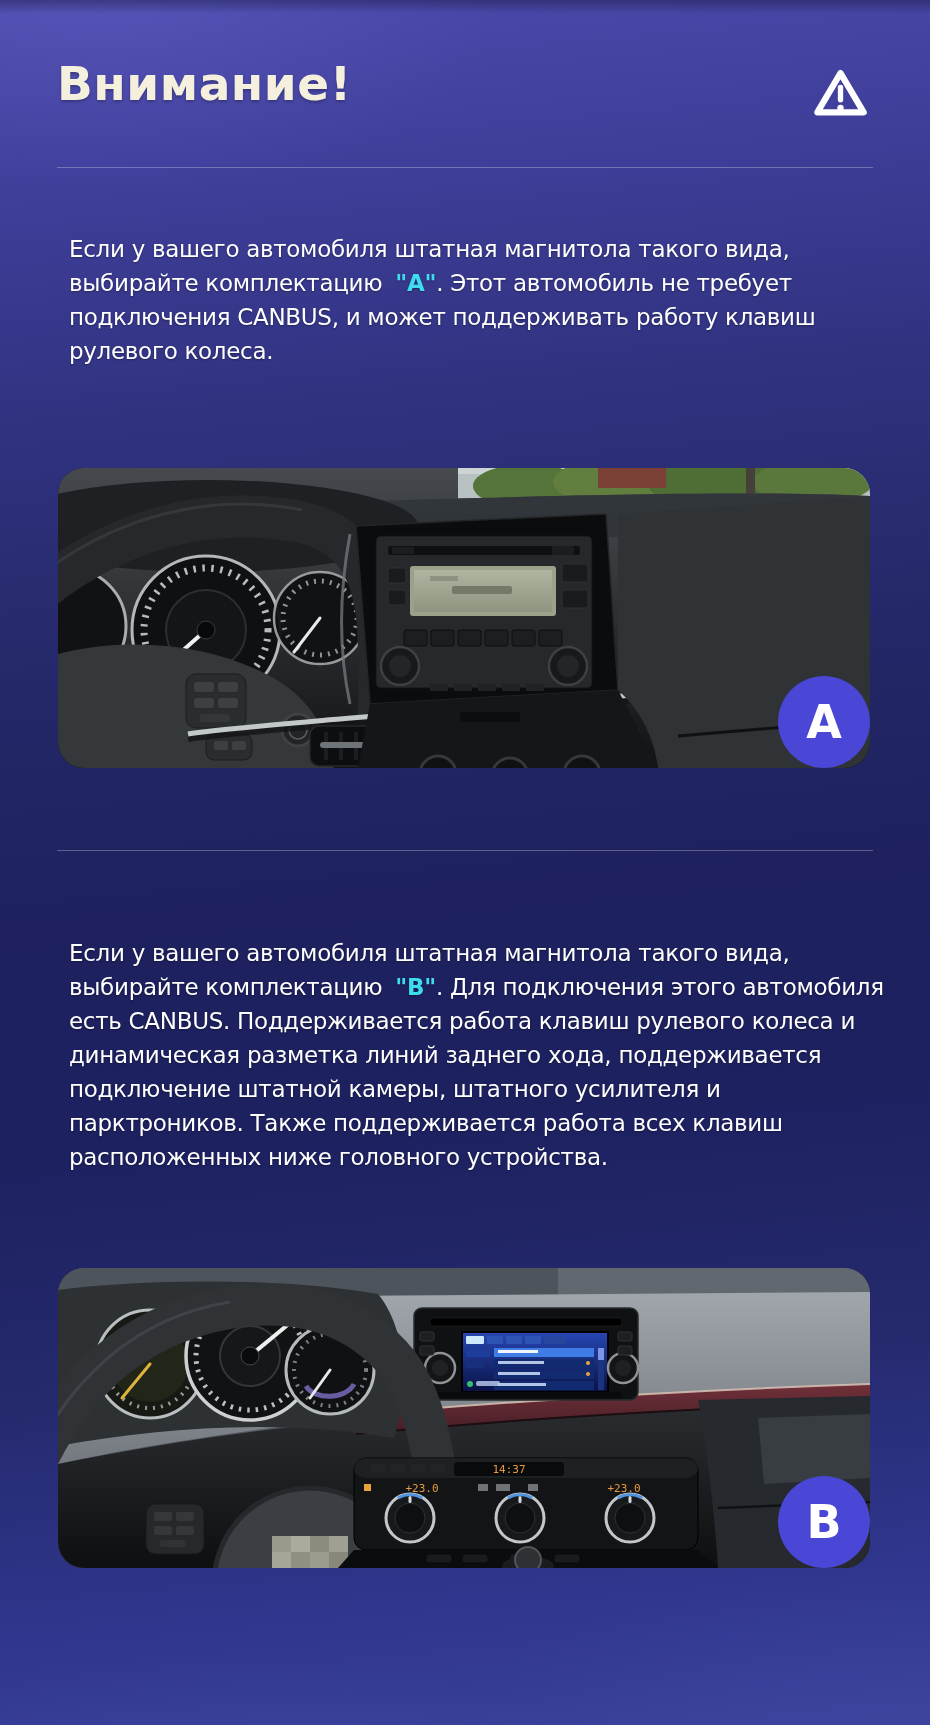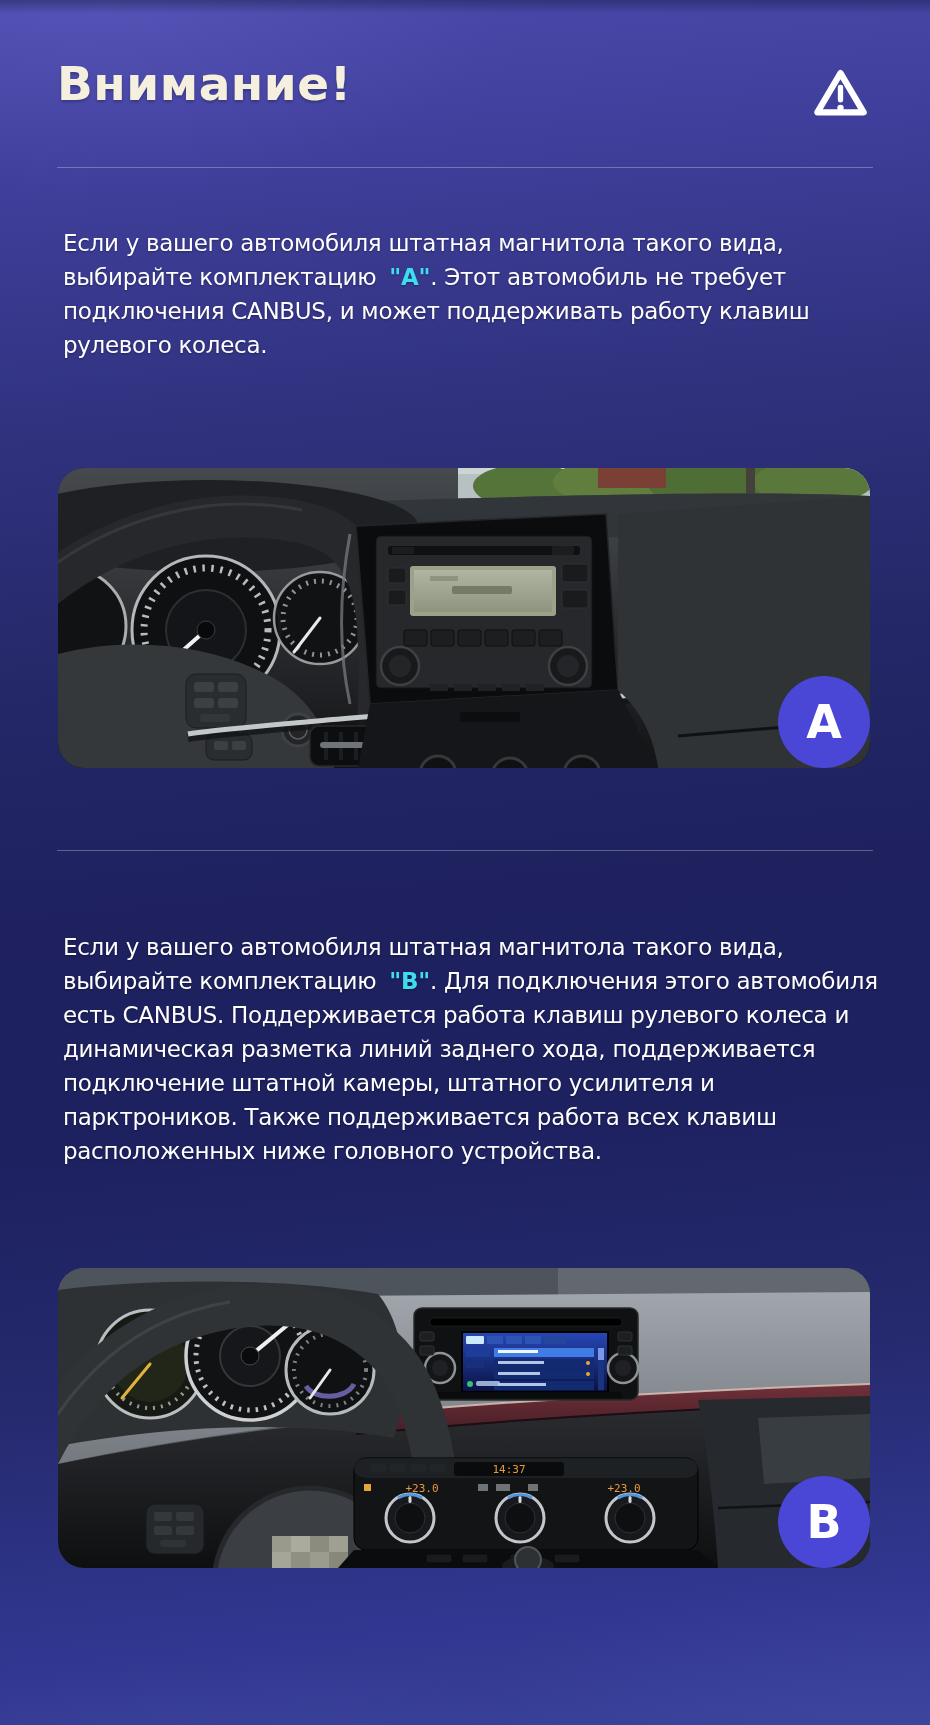--- a/index.html
+++ b/index.html
@@ -18,21 +18,21 @@
   .title{
     position:absolute;left:57px;top:56px;margin:0;
     font-size:47px;font-weight:bold;letter-spacing:.5px;
     color:#f5efdd;text-shadow:0 2px 3px rgba(0,0,0,.25);
   }
   .warn-icon{position:absolute;left:812px;top:66px;width:57px;height:57px;}
   .divider{position:absolute;left:57px;width:816px;height:1px;background:rgba(255,255,255,.28);}
   .d1{top:167px;}
   .d2{top:850px;}
   .para{
-    position:absolute;left:57px;width:820px;margin:6px;
+    position:absolute;left:57px;width:820px;margin:12px;
     font-size:23px;line-height:34px;letter-spacing:-0.3px;color:#ffffff;
     text-shadow:0 1px 2px rgba(0,0,0,.35);
   }
   .p1{top:220px;}
   .p2{top:924px;}
   .hl{color:#3ddcef;padding-left:6px;font-weight:bold;}
   .photo{
     position:absolute;left:58px;width:812px;height:300px;
     border-radius:26px;overflow:hidden;background:#1b1d1f;
   }

